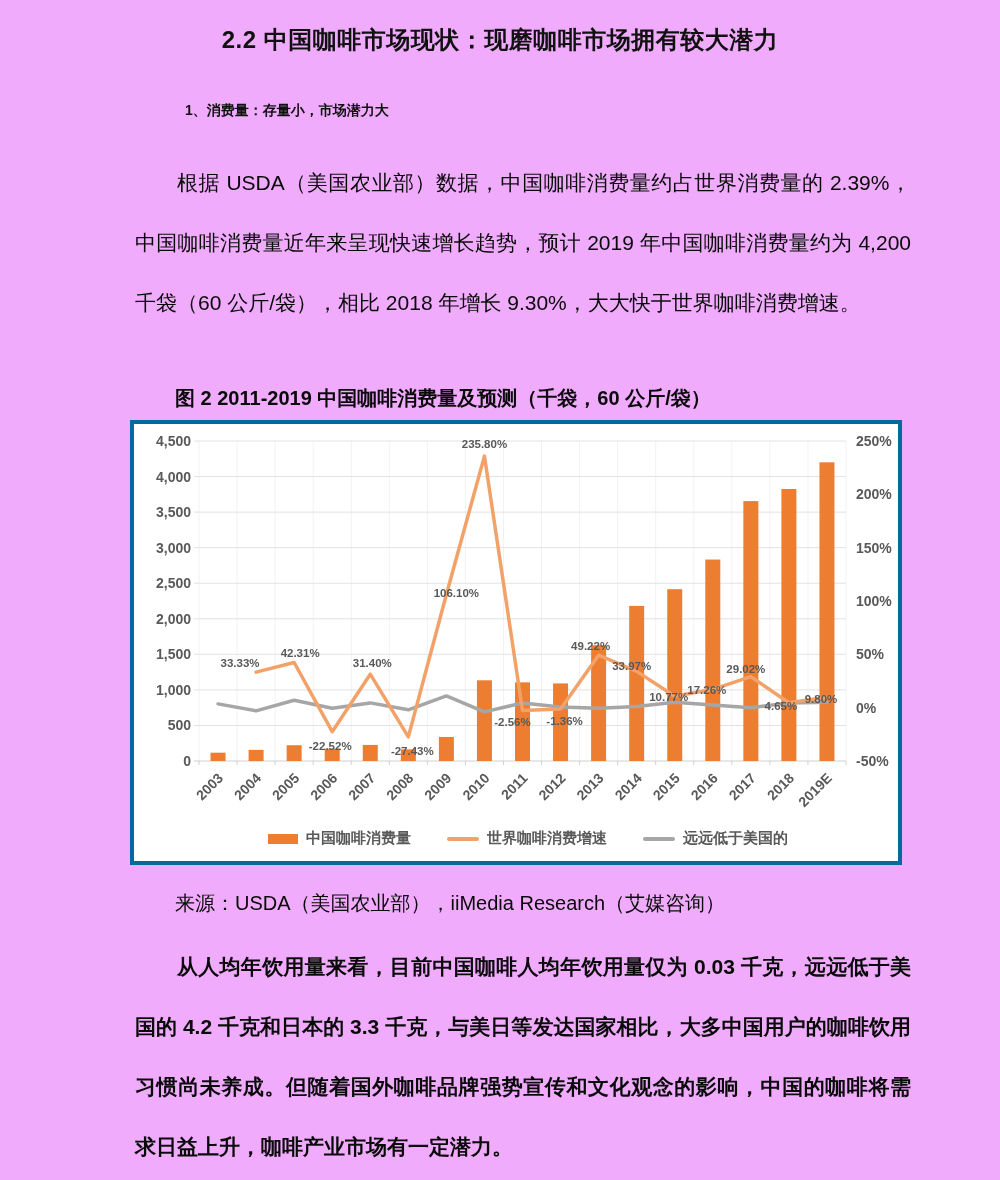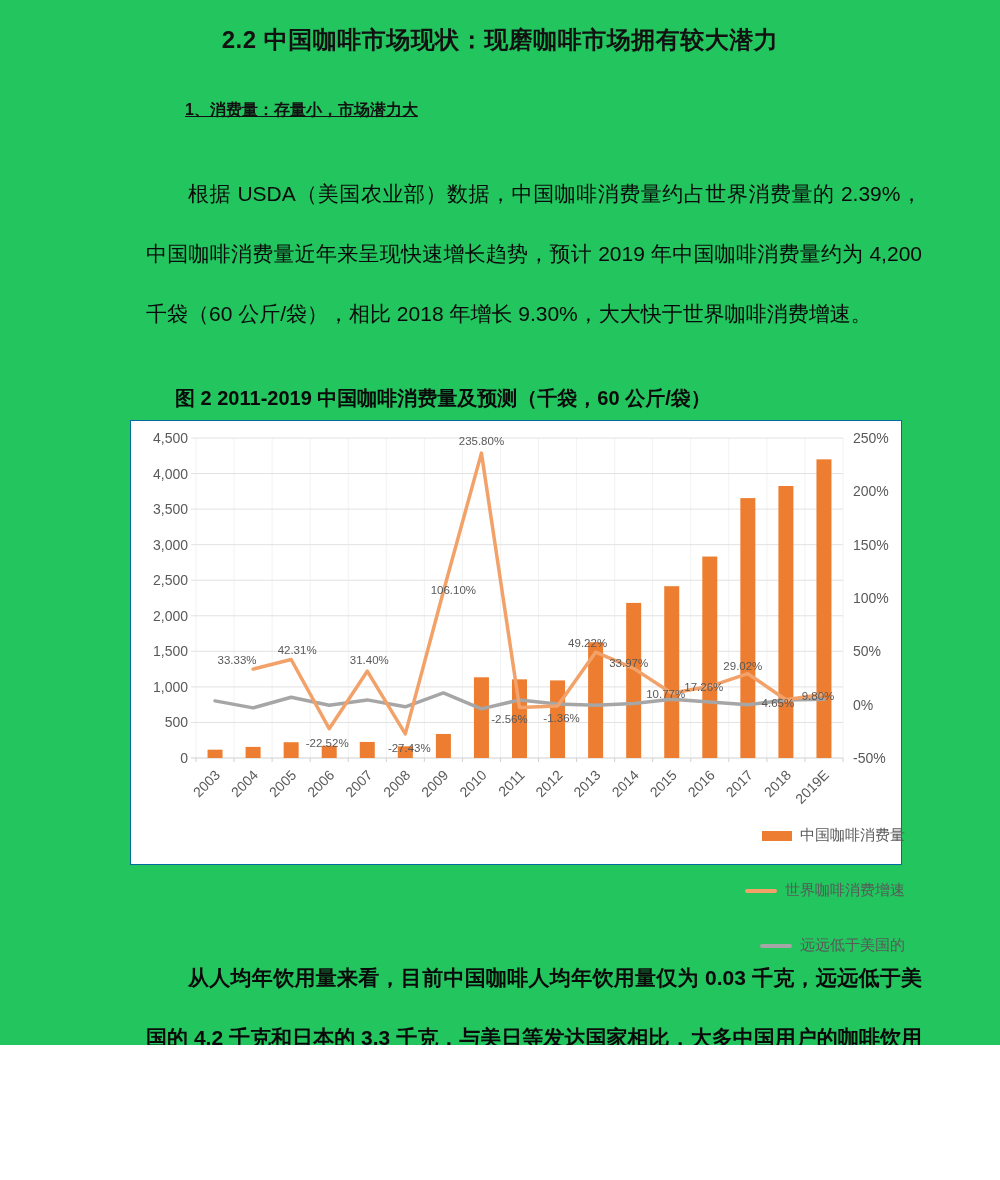--- a/index.html
+++ b/index.html
@@ -1,67 +1,67 @@
 <!DOCTYPE html>
 <html><head>
 <meta charset="utf-8">
 <style>
   html,body{margin:0;padding:0;background:#ffffff;}
   .page{
     position:relative;
-    width:1000px;height:1045px;
-    background:#22c55e;
+    width:1000px;height:1180px;
+    background:#f0abfc;
     font-family:"Liberation Sans", sans-serif;
     color:#111111;
     overflow:hidden;
   }
   .section-title{
     position:absolute;top:22px;left:0;width:1000px;
     text-align:center;
     font-size:24px;font-weight:bold;line-height:36px;
     letter-spacing:0.5px;
     margin:0;
   }
   .subsection-title{
     position:absolute;top:94px;left:185px;
-    font-size:16px;font-weight:bold;line-height:32px;
+    font-size:14px;font-weight:bold;line-height:32px;
     margin:0;
-    text-decoration:underline;
   }
   .body-par{
     position:absolute;left:130px;width:776px;
-    margin:16px;
+    margin:5px;
     font-size:21px;line-height:60px;
     text-align:justify;text-indent:42px;
     color:#0a0a0a;
   }
   .p1{top:148px;}
   .p2{top:932px;font-weight:bold;}
   .fig-caption{
     position:absolute;top:386px;left:175px;
     font-size:20px;line-height:24px;color:#0a0a0a;font-weight:bold;
   }
   .source-line{
     position:absolute;top:890px;left:175px;
     font-size:20px;line-height:26px;color:#0a0a0a;
   }
   .chart-box{
     position:absolute;top:420px;left:130px;
     width:772px;height:445px;
     margin:0;
-    border:1px solid #0369a1;
+    border:4px solid #0369a1;
     background:#ffffff;
     box-sizing:border-box;
+    font-weight:bold;
   }
   .chart-box svg{display:block;}
   .legend{
-    position:absolute;top:405px;left:4px;width:100%;
-    display:flex;justify-content:center;align-items:flex-end;
+    position:absolute;top:405px;left:12px;width:100%;
+    display:flex;justify-content:center;align-items:center;
     gap:36px;
-    font-size:15px;color:#595959;flex-direction:column;
+    font-size:15px;color:#595959;
   }
   .legend-item{display:flex;align-items:center;gap:8px;}
   .sw-bar{display:inline-block;width:30px;height:10px;}
   .sw-line{display:inline-block;width:32px;height:4px;border-radius:2px;}
 </style>
 </head>
 <body>
 
 <div class="page">
 
@@ -200,16 +200,17 @@
           <span class="sw-line" style="background: rgb(242, 162, 105);"></span>
           <span>世界咖啡消费增速</span>
         </span>
         <span class="legend-item">
           <span class="sw-line" style="background: rgb(166, 166, 166);"></span>
           <span>远远低于美国的</span>
         </span>
       </div>
   </figure>
 
+  <div class="source-line">来源：USDA（美国农业部），iiMedia Research（艾媒咨询）</div>
 
   <p class="body-par p2">从人均年饮用量来看，目前中国咖啡人均年饮用量仅为 0.03 千克，远远低于美国的 4.2 千克和日本的 3.3 千克，与美日等发达国家相比，大多中国用户的咖啡饮用习惯尚未养成。但随着国外咖啡品牌强势宣传和文化观念的影响，中国的咖啡将需求日益上升，咖啡产业市场有一定潜力。</p>
 
 </div>
 
 </body></html>

